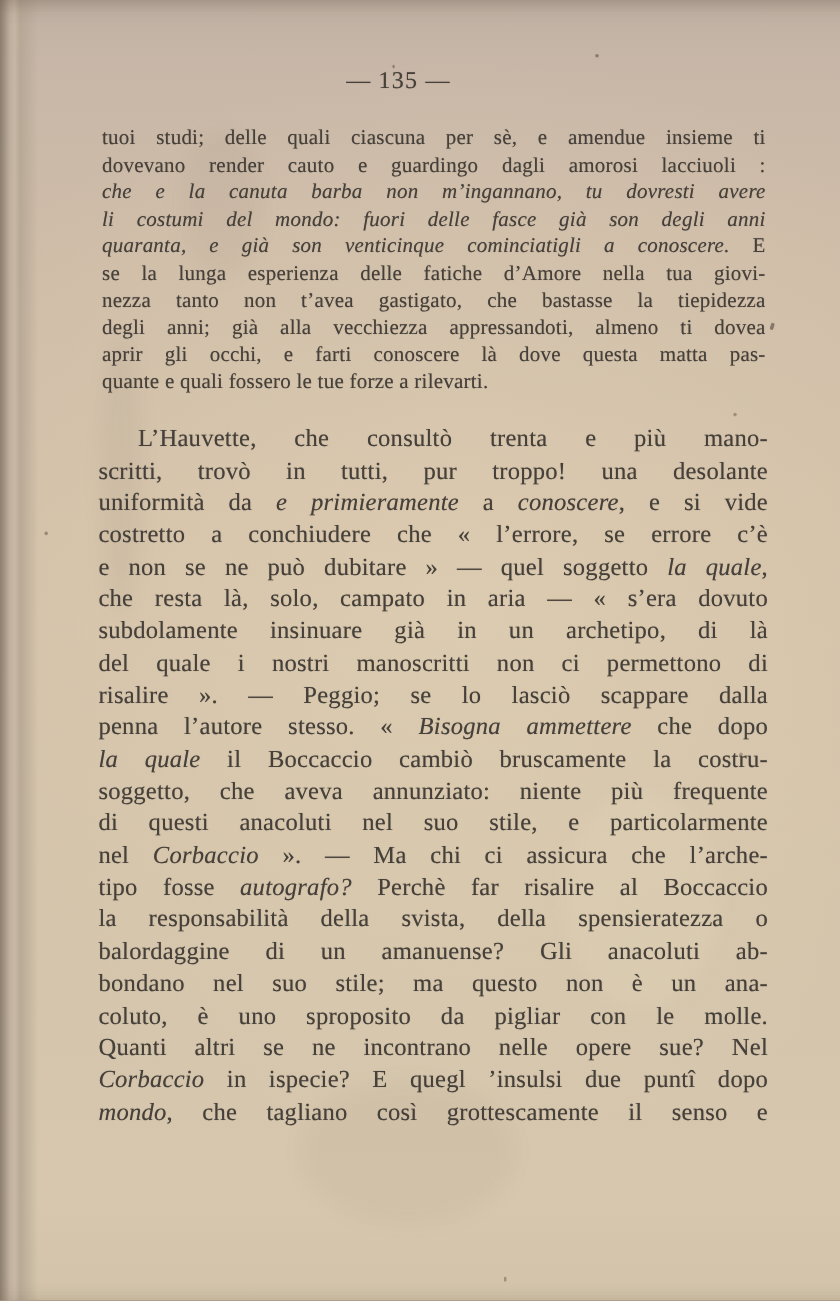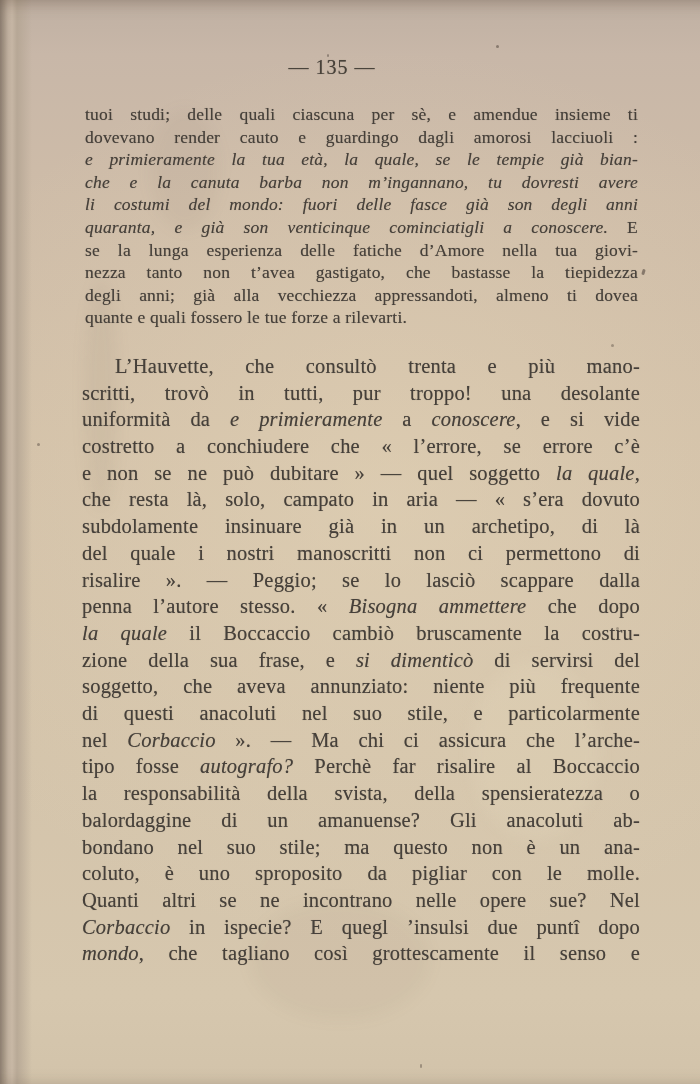--- a/index.html
+++ b/index.html
@@ -70,42 +70,41 @@
   <div class="blotch b4"></div>
 
   <div class="header">
     <span>— 135 —</span>
   </div>
 
   <div class="textblock" id="textblock">
       <div class="para para-small">
         <div class="line"><span class="rm">tuoi studi; delle quali ciascuna per sè, e amendue insieme ti</span></div>
         <div class="line"><span class="rm">dovevano render cauto e guardingo dagli amorosi lacciuoli :</span></div>
-        <div class="line"><span class="it">e primieramente la tua età, la quale, se le tempie già bian-</span></div>
         <div class="line"><span class="it">che e la canuta barba non m’ingannano, tu dovresti avere</span></div>
         <div class="line"><span class="it">li costumi del mondo: fuori delle fasce già son degli anni</span></div>
         <div class="line"><span class="it">quaranta, e già son venticinque cominciatigli a conoscere.</span><span class="rm"> E</span></div>
         <div class="line"><span class="rm">se la lunga esperienza delle fatiche d’Amore nella tua giovi-</span></div>
         <div class="line"><span class="rm">nezza tanto non t’avea gastigato, che bastasse la tiepidezza</span></div>
         <div class="line"><span class="rm">degli anni; già alla vecchiezza appressandoti, almeno ti dovea</span></div>
+        <div class="line"><span class="rm">aprir gli occhi, e farti conoscere là dove questa matta pas-</span></div>
         <div class="line last"><span class="rm">quante e quali fossero le tue forze a rilevarti.</span></div>
       </div>
       <div class="para para-main">
         <div class="line indent"><span class="rm">L’Hauvette, che consultò trenta e più mano-</span></div>
         <div class="line"><span class="rm">scritti, trovò in tutti, pur troppo! una desolante</span></div>
         <div class="line"><span class="rm">uniformità da </span><span class="it">e primieramente</span><span class="rm"> a </span><span class="it">conoscere</span><span class="rm">, e si vide</span></div>
         <div class="line"><span class="rm">costretto a conchiudere che « l’errore, se errore c’è</span></div>
         <div class="line"><span class="rm">e non se ne può dubitare » — quel soggetto </span><span class="it">la quale</span><span class="rm">,</span></div>
         <div class="line"><span class="rm">che resta là, solo, campato in aria — « s’era dovuto</span></div>
         <div class="line"><span class="rm">subdolamente insinuare già in un archetipo, di là</span></div>
         <div class="line"><span class="rm">del quale i nostri manoscritti non ci permettono di</span></div>
         <div class="line"><span class="rm">risalire ». — Peggio; se lo lasciò scappare dalla</span></div>
         <div class="line"><span class="rm">penna l’autore stesso. « </span><span class="it">Bisogna ammettere</span><span class="rm"> che dopo</span></div>
         <div class="line"><span class="it">la quale</span><span class="rm"> il Boccaccio cambiò bruscamente la costru-</span></div>
-        <div class="line"><span class="rm">zione della sua frase, e </span><span class="it">si dimenticò</span><span class="rm"> di servirsi del</span></div>
         <div class="line"><span class="rm">soggetto, che aveva annunziato: niente più frequente</span></div>
         <div class="line"><span class="rm">di questi anacoluti nel suo stile, e particolarmente</span></div>
         <div class="line"><span class="rm">nel </span><span class="it">Corbaccio</span><span class="rm"> ». — Ma chi ci assicura che l’arche-</span></div>
         <div class="line"><span class="rm">tipo fosse </span><span class="it">autografo?</span><span class="rm"> Perchè far risalire al Boccaccio</span></div>
         <div class="line"><span class="rm">la responsabilità della svista, della spensieratezza o</span></div>
         <div class="line"><span class="rm">balordaggine di un amanuense? Gli anacoluti ab-</span></div>
         <div class="line"><span class="rm">bondano nel suo stile; ma questo non è un ana-</span></div>
         <div class="line"><span class="rm">coluto, è uno sproposito da pigliar con le molle.</span></div>
         <div class="line"><span class="rm">Quanti altri se ne incontrano nelle opere sue? Nel</span></div>
         <div class="line"><span class="it">Corbaccio</span><span class="rm"> in ispecie? E quegl ’insulsi due puntî dopo</span></div>

